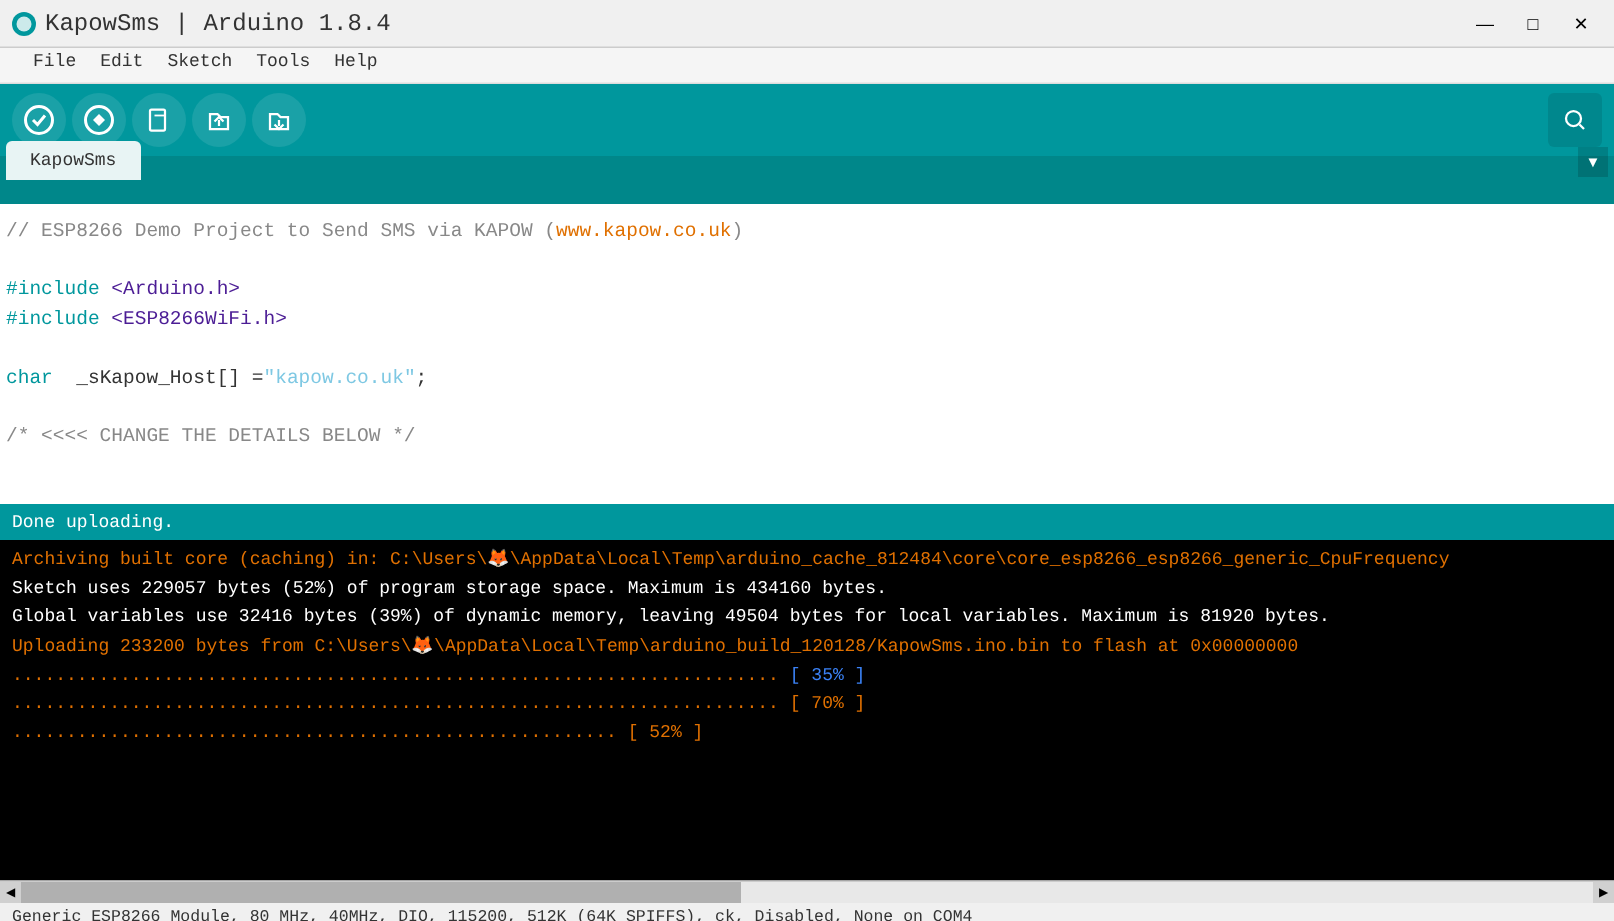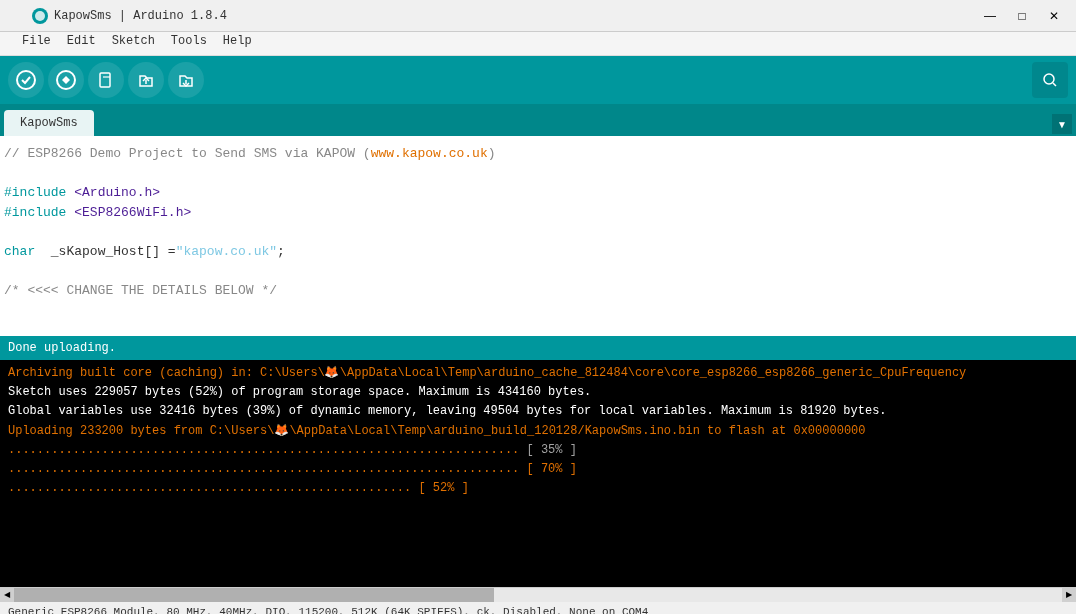--- a/index.html
+++ b/index.html
@@ -8,21 +8,21 @@
     
     #title-bar {
       background: #f0f0f0;
       height: 32px;
       display: flex;
       align-items: center;
       padding: 0 8px;
       justify-content: space-between;
       border-bottom: 1px solid #ccc;
     }
-    #title-left { display: flex; align-items: center; gap: 6px; font-size: 12px; color: #333; margin-left: 24px; }
+    #title-left { display: flex; align-items: center; gap: 6px; font-size: 16px; color: #333; }
     #title-icon { width: 16px; height: 16px; background: #00979d; border-radius: 50%; display: flex; align-items: center; justify-content: center; }
     #window-controls { display: flex; gap: 4px; }
     .win-btn {
       width: 28px; height: 22px; border: none; background: transparent;
       cursor: pointer; font-size: 12px; display: flex; align-items: center; justify-content: center;
     }
 
     
     #menu-bar {
       background: #f5f5f5;
@@ -66,21 +66,21 @@
       cursor: pointer; color: white; font-size: 14px;
       display: flex; align-items: center; justify-content: center;
     }
 
     
     #tab-bar {
       background: #00878a;
       height: 32px;
       display: flex;
       align-items: flex-end;
-      padding: 0 4px;
+      padding: 16px 4px;
     }
     .tab {
       padding: 6px 16px;
       background: #e8f4f4;
       color: #333;
       font-size: 12px;
       border-radius: 4px 4px 0 0;
       cursor: pointer;
       display: flex; align-items: center; gap: 6px;
     }
@@ -257,21 +257,21 @@
 
 <div id="status-bar">
   <span>Done uploading.</span>
 </div>
 
 <div id="console">
   <div class="console-orange">Archiving built core (caching) in: C:\Users\🦊\AppData\Local\Temp\arduino_cache_812484\core\core_esp8266_esp8266_generic_CpuFrequency</div>
   <div class="console-white">Sketch uses 229057 bytes (52%) of program storage space. Maximum is 434160 bytes.</div>
   <div class="console-white">Global variables use 32416 bytes (39%) of dynamic memory, leaving 49504 bytes for local variables. Maximum is 81920 bytes.</div>
   <div class="console-orange">Uploading 233200 bytes from C:\Users\🦊\AppData\Local\Temp\arduino_build_120128/KapowSms.ino.bin to flash at 0x00000000</div>
-  <div class="console-orange">.......................................................................<span style="color:#a3a3a3">                    [ 35% ]</span></div>
+  <div class="console-orange">.......................................................................<span style="color:#3b82f6">                    [ 35% ]</span></div>
   <div class="console-orange">.......................................................................<span style="color:#e07000">                    [ 70% ]</span></div>
   <div class="console-orange">........................................................<span style="color:#e07000">                               [ 52% ]</span></div>
 </div>
 
 <div id="bottom-scroll">
   <button class="h-scroll-btn">◀</button>
   <div class="h-scroll-track">
     <div class="h-scroll-thumb"></div>
   </div>
   <button class="h-scroll-btn">▶</button>

